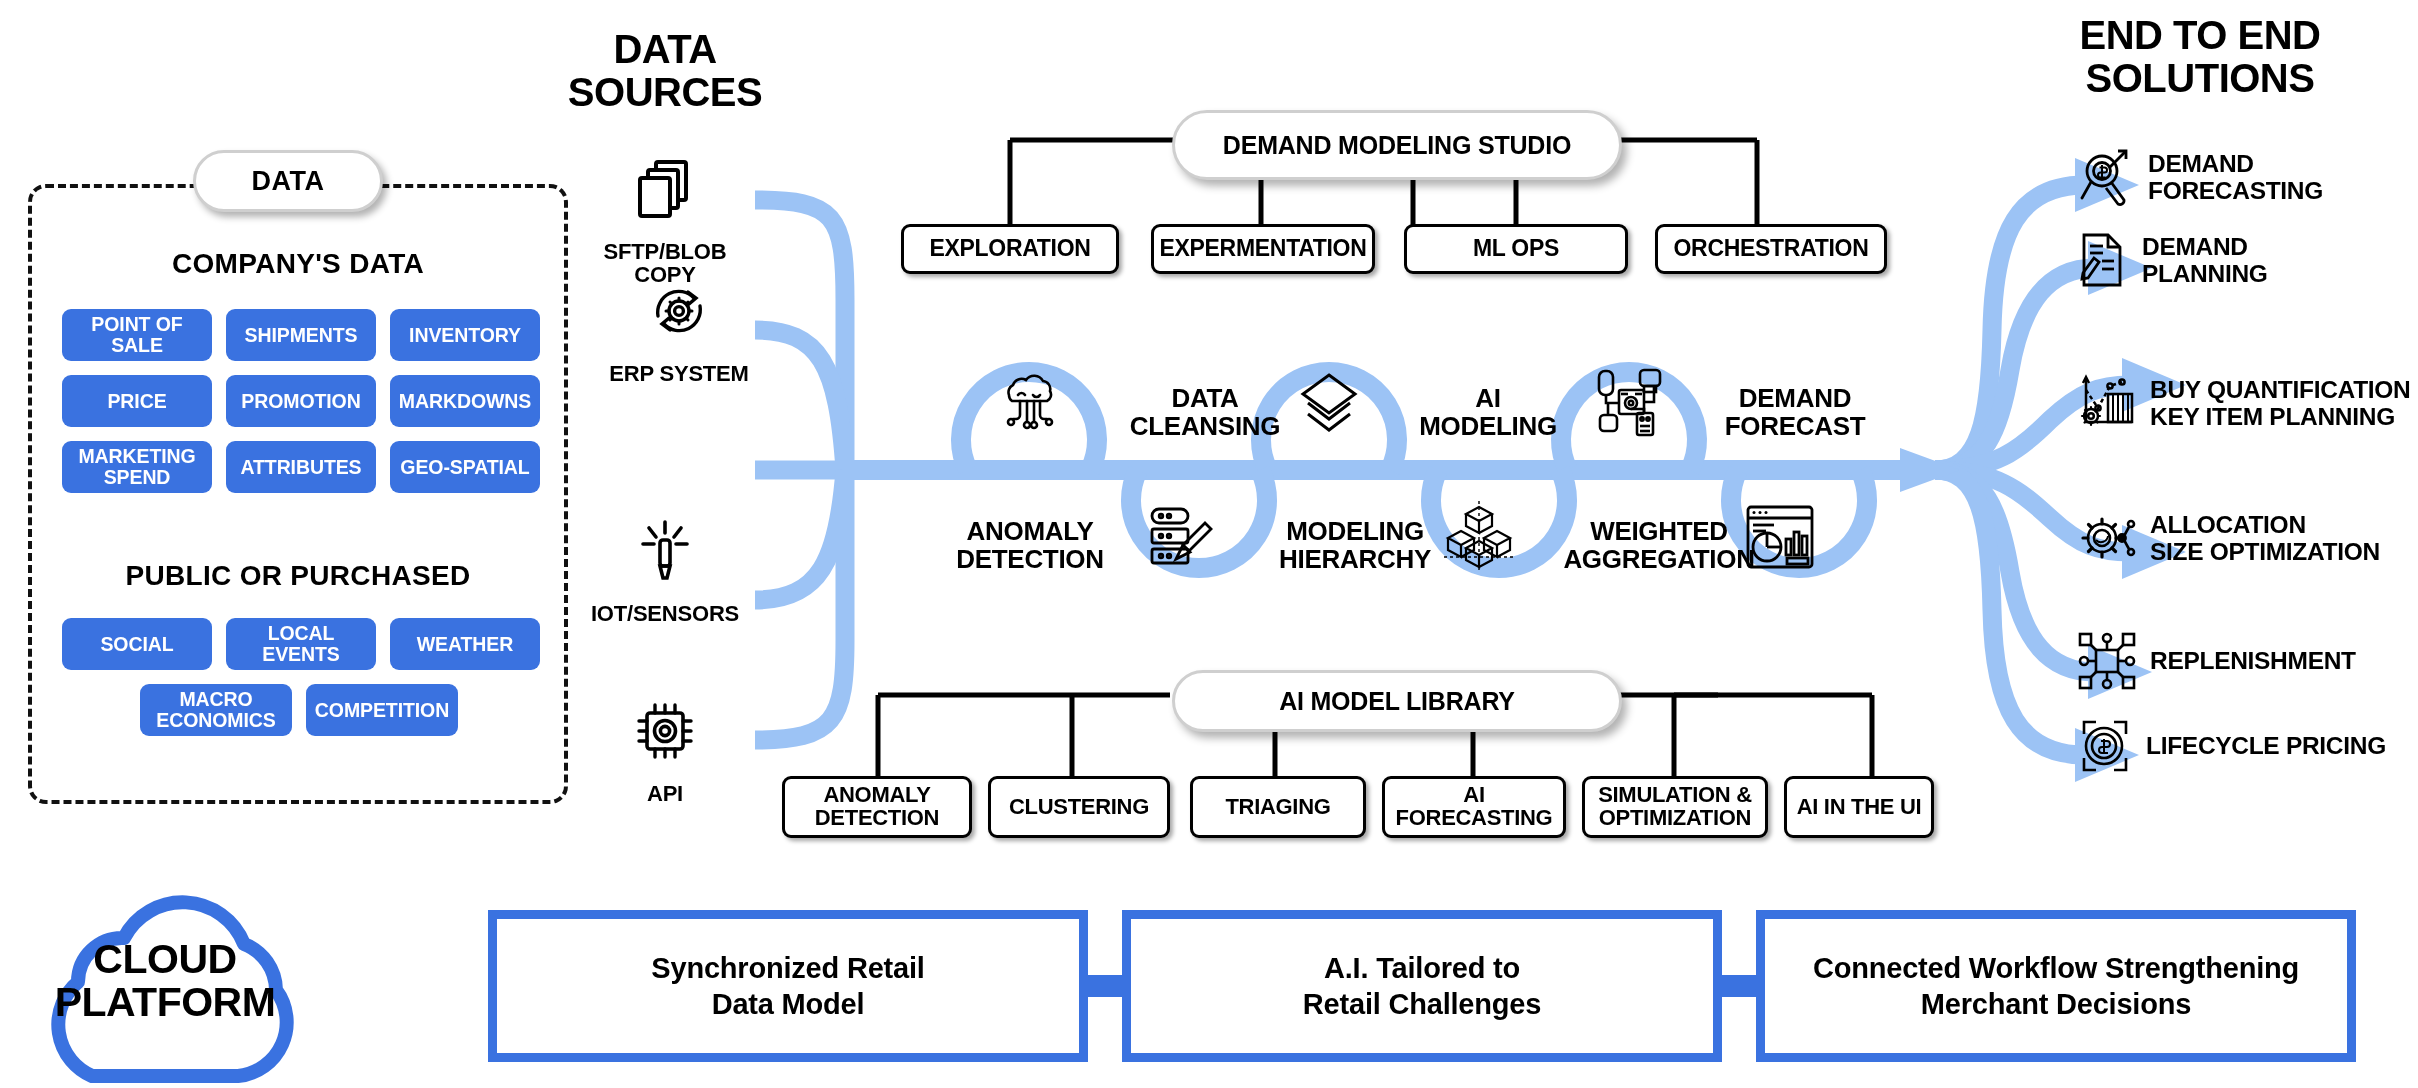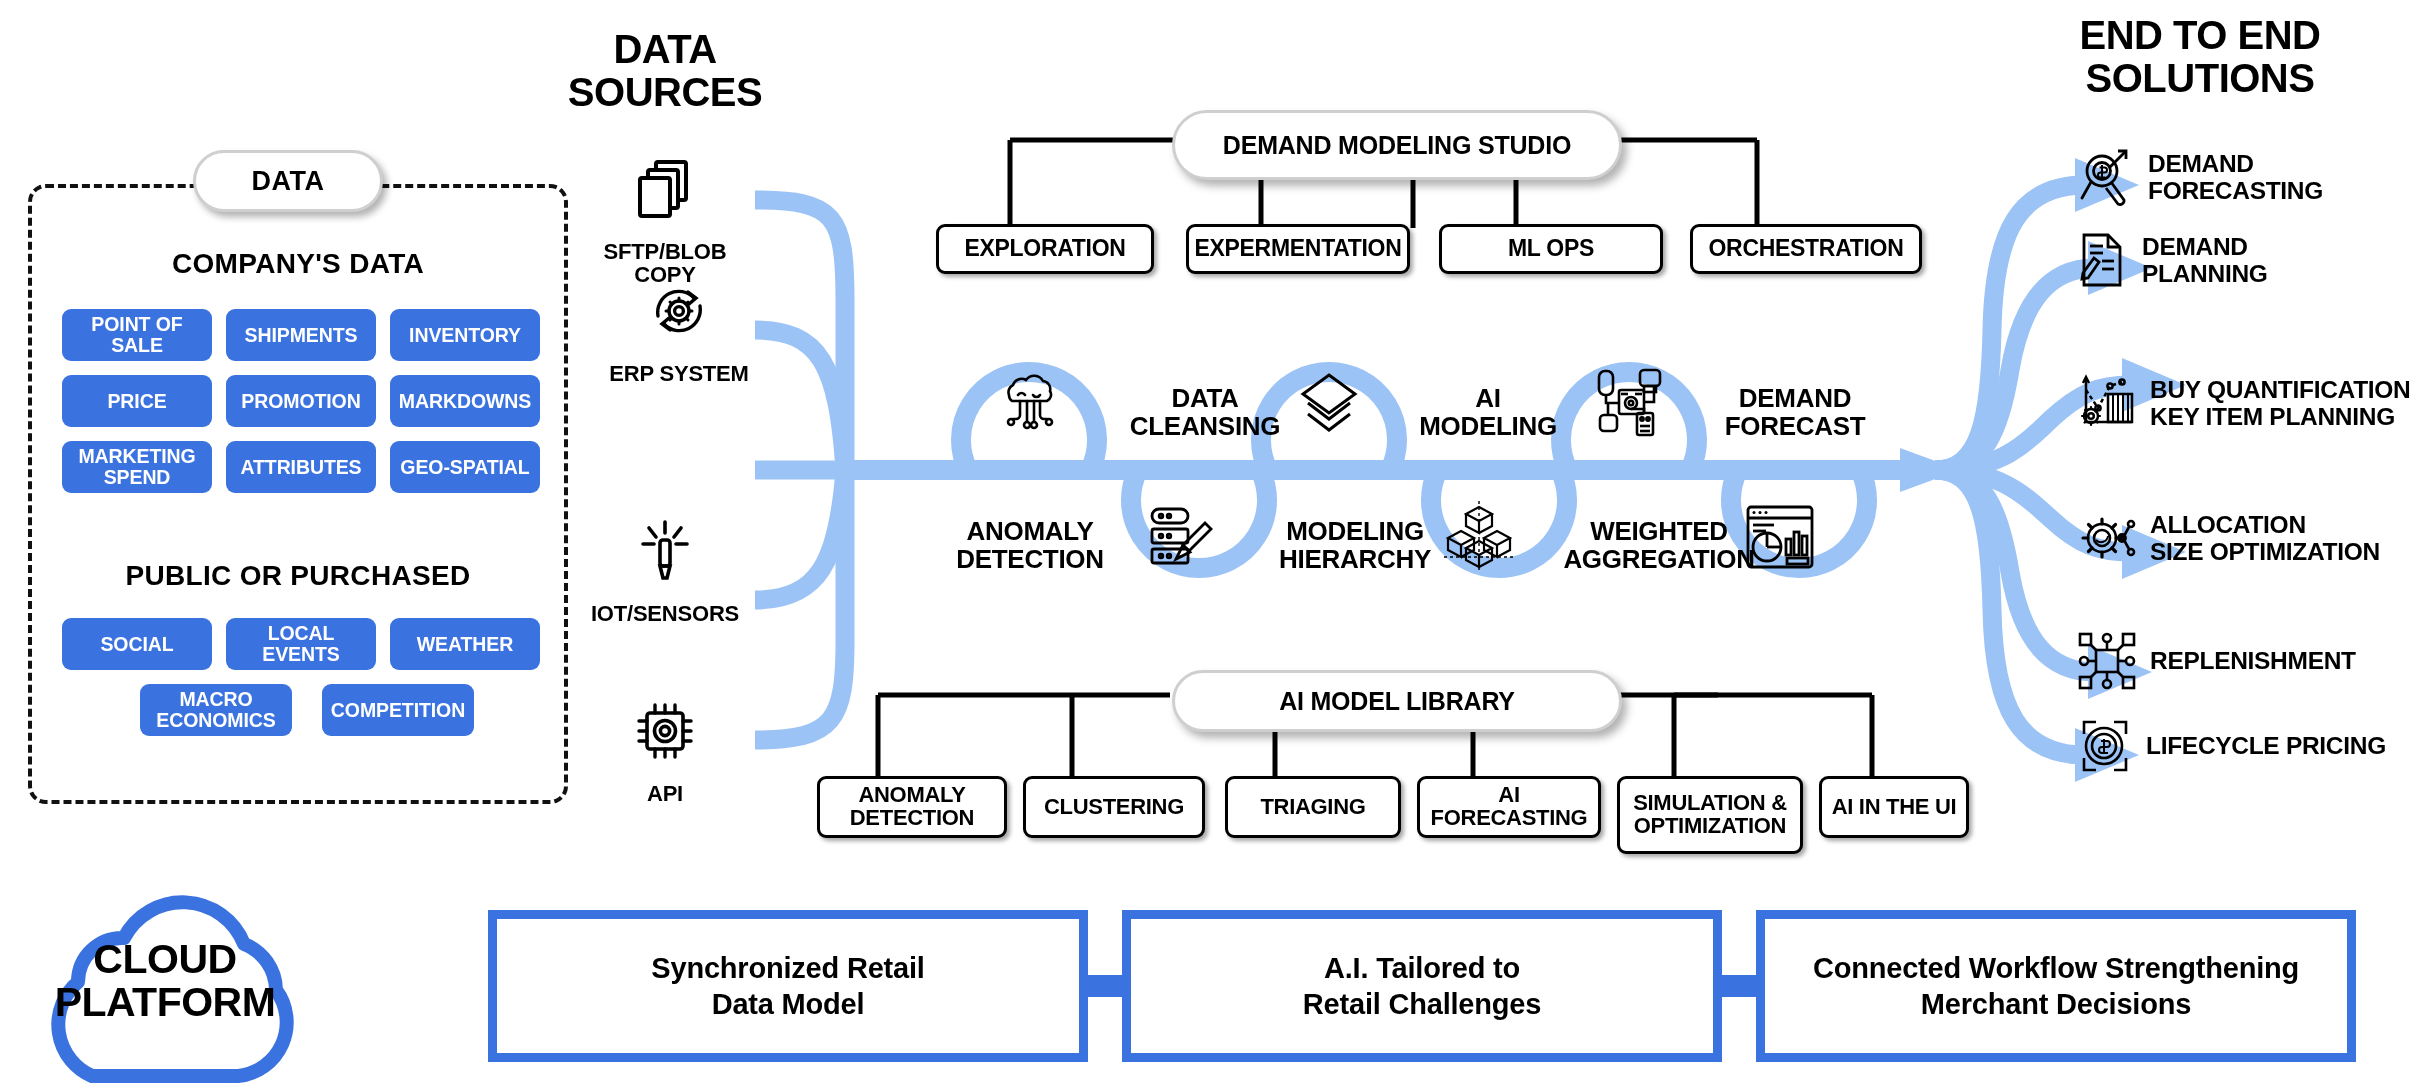--- a/index.html
+++ b/index.html
@@ -72,21 +72,20 @@
     border: 3px solid #000;
     border-radius: 9px;
     display: flex; align-items: center; justify-content: center;
     text-align: center;
     font-weight: bold; font-size: 23px; line-height: 1.04;
     white-space: pre-line;
     letter-spacing: -0.3px;
     box-shadow: 3px 3px 4px rgba(0,0,0,.35);
     z-index: 3;
     padding: 0 4px;
-    margin-left: 35px;
   }
   .pill-node {
     background: #fff;
     border: 3px solid #cfcfcf;
     border-radius: 40px;
     display: flex; align-items: center; justify-content: center;
     font-weight: bold; font-size: 25px; letter-spacing: -0.2px;
     box-shadow: 5px 6px 9px rgba(0,0,0,.30);
     z-index: 5;
   }
@@ -193,21 +192,21 @@
   </div>
 
   <div class="abs section-title" style="top:560px;">PUBLIC OR PURCHASED</div>
 
   <div class="abs" style="left:62px; top:618px; width:454px; display:grid; grid-template-columns:150px 150px 150px; grid-auto-rows:52px; gap:11px 14px;">
     <div class="chip">SOCIAL</div>
     <div class="chip">LOCAL
 EVENTS</div>
     <div class="chip">WEATHER</div>
   </div>
-  <div class="abs" style="left:140px; top:684px; width:330px; display:grid; grid-template-columns:152px 152px; grid-auto-rows:52px; gap:12px 30px;">
+  <div class="abs" style="left:140px; top:684px; width:330px; display:grid; grid-template-columns:152px 152px; grid-auto-rows:52px; gap:12px 14px;">
     <div class="chip">MACRO
 ECONOMICS</div>
     <div class="chip">COMPETITION</div>
   </div>
 
   <div class="abs col-head" style="left:565px; top:28px; width:200px;">DATA
 SOURCES</div>
 
   <div class="abs src-item" style="left:565px; top:158px;">
     <div class="src-icon">
@@ -455,21 +454,21 @@
   </svg>
 
   <div class="abs pill-node" style="left:1172px; top:670px; width:450px; height:62px;">AI MODEL LIBRARY</div>
 
   <div class="abs tree-box" style="left:782px; top:776px; width:190px; height:62px; font-size:22px;">ANOMALY
 DETECTION</div>
   <div class="abs tree-box" style="left:988px; top:776px; width:182px; height:62px; font-size:22px;">CLUSTERING</div>
   <div class="abs tree-box" style="left:1190px; top:776px; width:176px; height:62px; font-size:22px;">TRIAGING</div>
   <div class="abs tree-box" style="left:1382px; top:776px; width:184px; height:62px; font-size:22px;">AI
 FORECASTING</div>
-  <div class="abs tree-box" style="left:1582px; top:776px; width:186px; height:78px; font-size:22px;">SIMULATION &amp;
+  <div class="abs tree-box" style="left:1582px; top:776px; width:186px; height:62px; font-size:22px;">SIMULATION &amp;
 OPTIMIZATION</div>
   <div class="abs tree-box" style="left:1784px; top:776px; width:150px; height:62px; font-size:22px;">AI IN THE UI</div>
 
   <div class="abs col-head" style="left:2010px; top:14px; width:380px; text-align:center;">END TO END
 SOLUTIONS</div>
 
   <div class="abs" style="left:2078px; top:148px; width:340px; display:flex; align-items:center; gap:16px;">
     <span>
       <svg width="54" height="58" viewBox="0 0 54 58">
         <g fill="none" stroke="#000" stroke-width="2.8">

